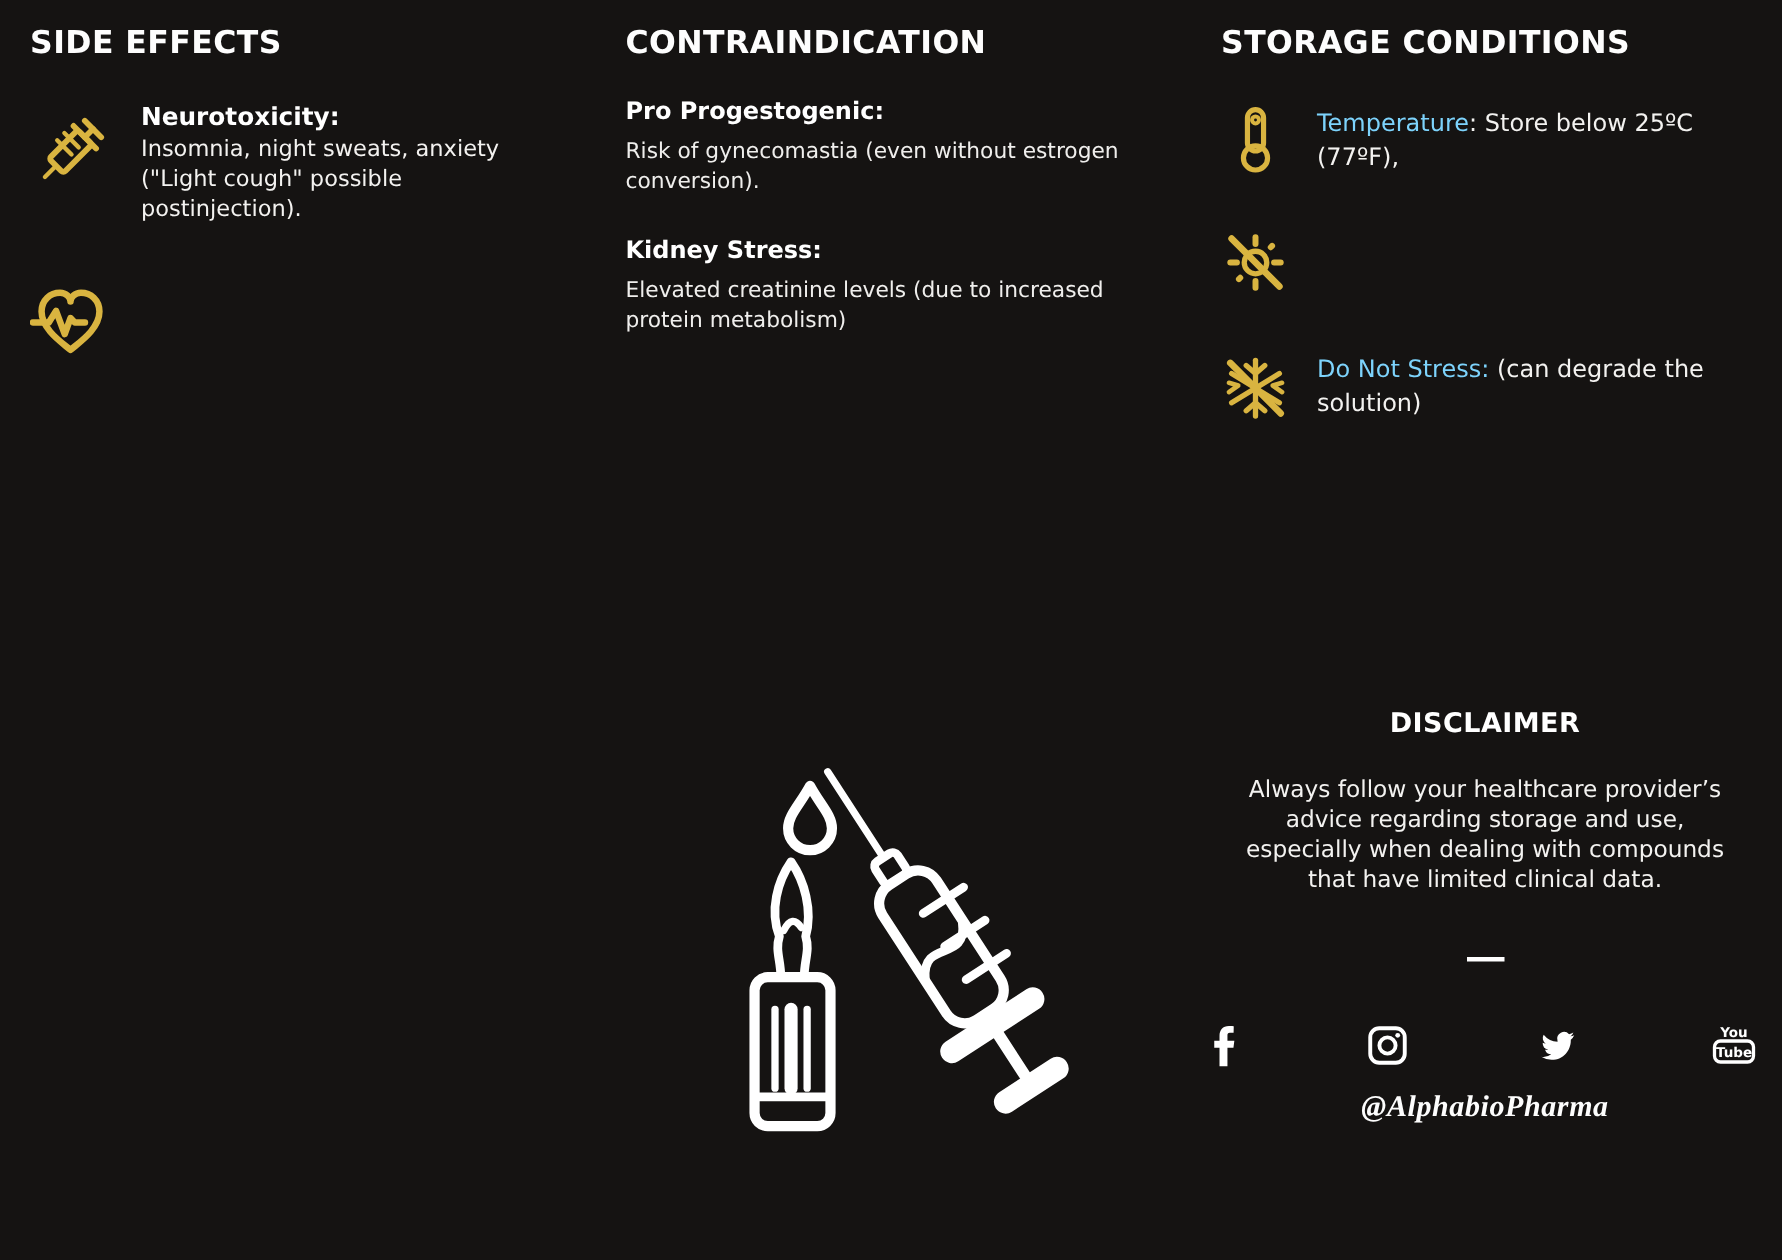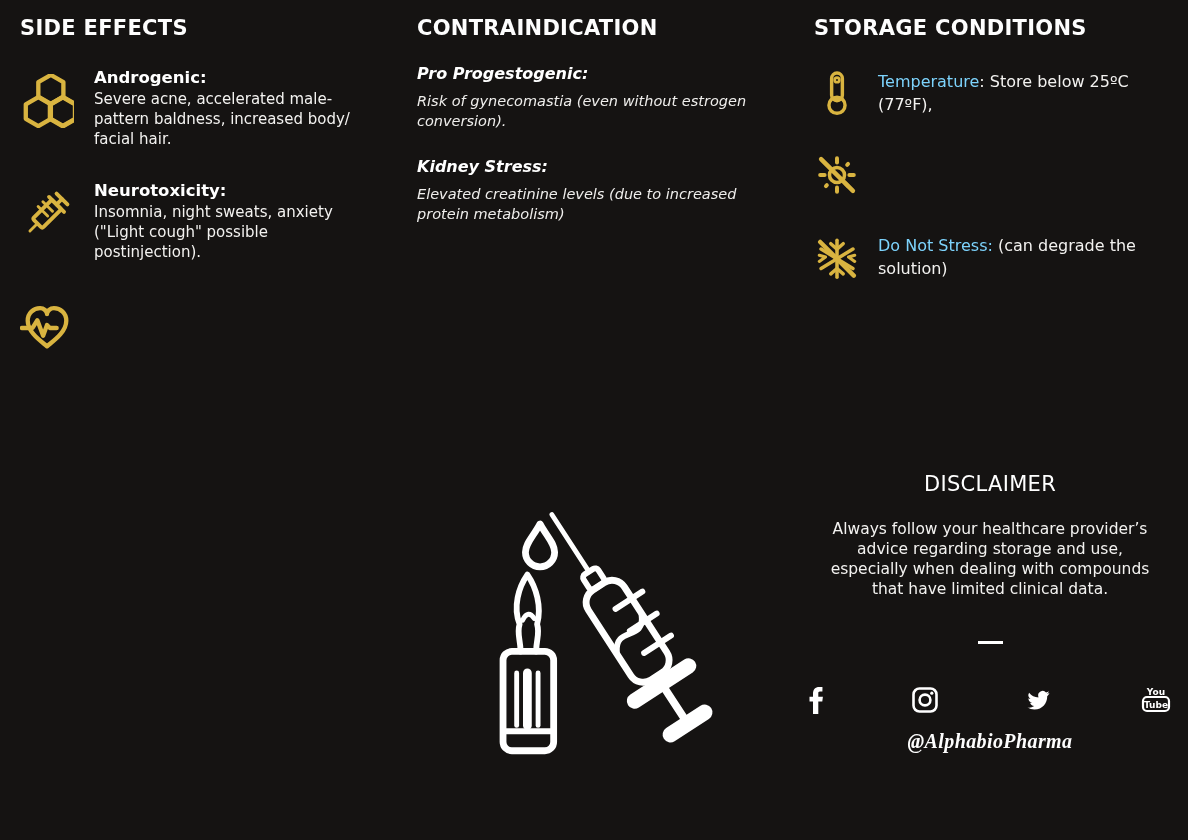--- a/index.html
+++ b/index.html
@@ -17,65 +17,51 @@
   .col h2 {
     font-size:21px; font-weight:700; letter-spacing:0.3px; color:#fdfdfd;
   }
   
   .se-rows { margin-top:28px; display:flex; flex-direction:column; gap:32px; }
   .se-row  { display:flex; gap:20px; align-items:flex-start; }
   .se-icon { width:54px; height:54px; flex:0 0 54px; margin-top:6px; }
   .se-text h3 { font-size:16.5px; font-weight:700; margin-bottom:2px; }
   .se-text p  { font-size:15px; line-height:20px; color:#f3f2f0; white-space:pre-line; }
   
-  .ci-block { margin-top:24px;font-style:italic; }
+  .ci-block { margin-top:24px; }
   .ci-block + .ci-block { margin-top:26px; }
   .ci-block h3 { font-size:16px; font-weight:700; }
   .ci-block p  { margin-top:8px; font-size:14.5px; line-height:20px; color:#efeeec; white-space:pre-line; }
   
   .st-rows { margin-top:30px; display:flex; flex-direction:column; gap:36px; }
   .st-row  { display:flex; gap:18px; align-items:center; }
   .st-icon { width:46px; height:46px; flex:0 0 46px; }
   .st-text { font-size:16px; line-height:23px; color:#f3f2f0; white-space:pre-line; }
   .st-text b { font-weight:400; color:#7dd3fc; }
   
   .illustration { position:absolute; left:458px; top:486px; width:312px; height:292px; }
   
   .disclaimer { position:absolute; left:808px; top:472px; width:364px; text-align:center; }
-  .disclaimer h3 { font-size:21px; font-weight:400; letter-spacing:0.3px; }
+  .disclaimer h3 { font-size:18px; font-weight:700; letter-spacing:0.3px; }
   .disclaimer p  { margin-top:23px; font-size:15.5px; line-height:20px; font-weight:500; color:#f3f2f0; white-space:pre-line; }
   .divider { width:25px; height:3px; background:#ffffff; margin:42px auto 0; }
   .social-row { margin-top:42px; display:flex; justify-content:space-between; align-items:center; gap:21px; }
   .social-row a { display:inline-flex; text-decoration:none; }
   .handle { margin-top:16px; font-size:20px; font-style:italic; font-weight:600; letter-spacing:0.4px; color:#fdfdfd;font-family:Liberation Serif, serif; }
   svg { display:block; }
 </style>
 </head>
 <body>
 
 <div class="page">
 
   <section class="col col-left">
     <h2>SIDE EFFECTS</h2>
     <div class="se-rows">
 
-      <div class="se-row">
-        <svg class="se-icon" viewBox="0 0 56 56" fill="none" stroke="#d9b440" stroke-width="4.5" stroke-linejoin="round">
-          <polygon points="32,1 45,8.5 45,23.5 32,31 19,23.5 19,8.5"></polygon>
-          <polygon points="19,24 32,31.5 32,46.5 19,54 6,46.5 6,31.5"></polygon>
-          <polygon points="45,24 58,31.5 58,46.5 45,54 32,46.5 32,31.5" transform="translate(-13,0) translate(13,0)"></polygon>
-          <polygon points="44,24 57,31.5 57,46.5 44,54 31,46.5 31,31.5"></polygon>
-        </svg>
-        <div class="se-text">
-          <h3>Androgenic:</h3>
-          <p>Severe acne, accelerated male-
-pattern baldness, increased body/
-facial hair.</p>
-        </div>
-      </div>
 
       <div class="se-row">
         <svg class="se-icon" viewBox="0 0 56 56" fill="none" stroke="#d9b440" stroke-linecap="round" stroke-linejoin="round">
           <g transform="rotate(45 28 28)">
             <line x1="20" y1="6" x2="36" y2="6" stroke-width="4"></line>
             <line x1="28" y1="6" x2="28" y2="14" stroke-width="4"></line>
             <line x1="17" y1="14" x2="39" y2="14" stroke-width="4"></line>
             <rect x="21" y="14" width="14" height="28" rx="2" stroke-width="4"></rect>
             <line x1="16" y1="22" x2="30" y2="22" stroke-width="3"></line>
             <line x1="16" y1="29" x2="30" y2="29" stroke-width="3"></line>

